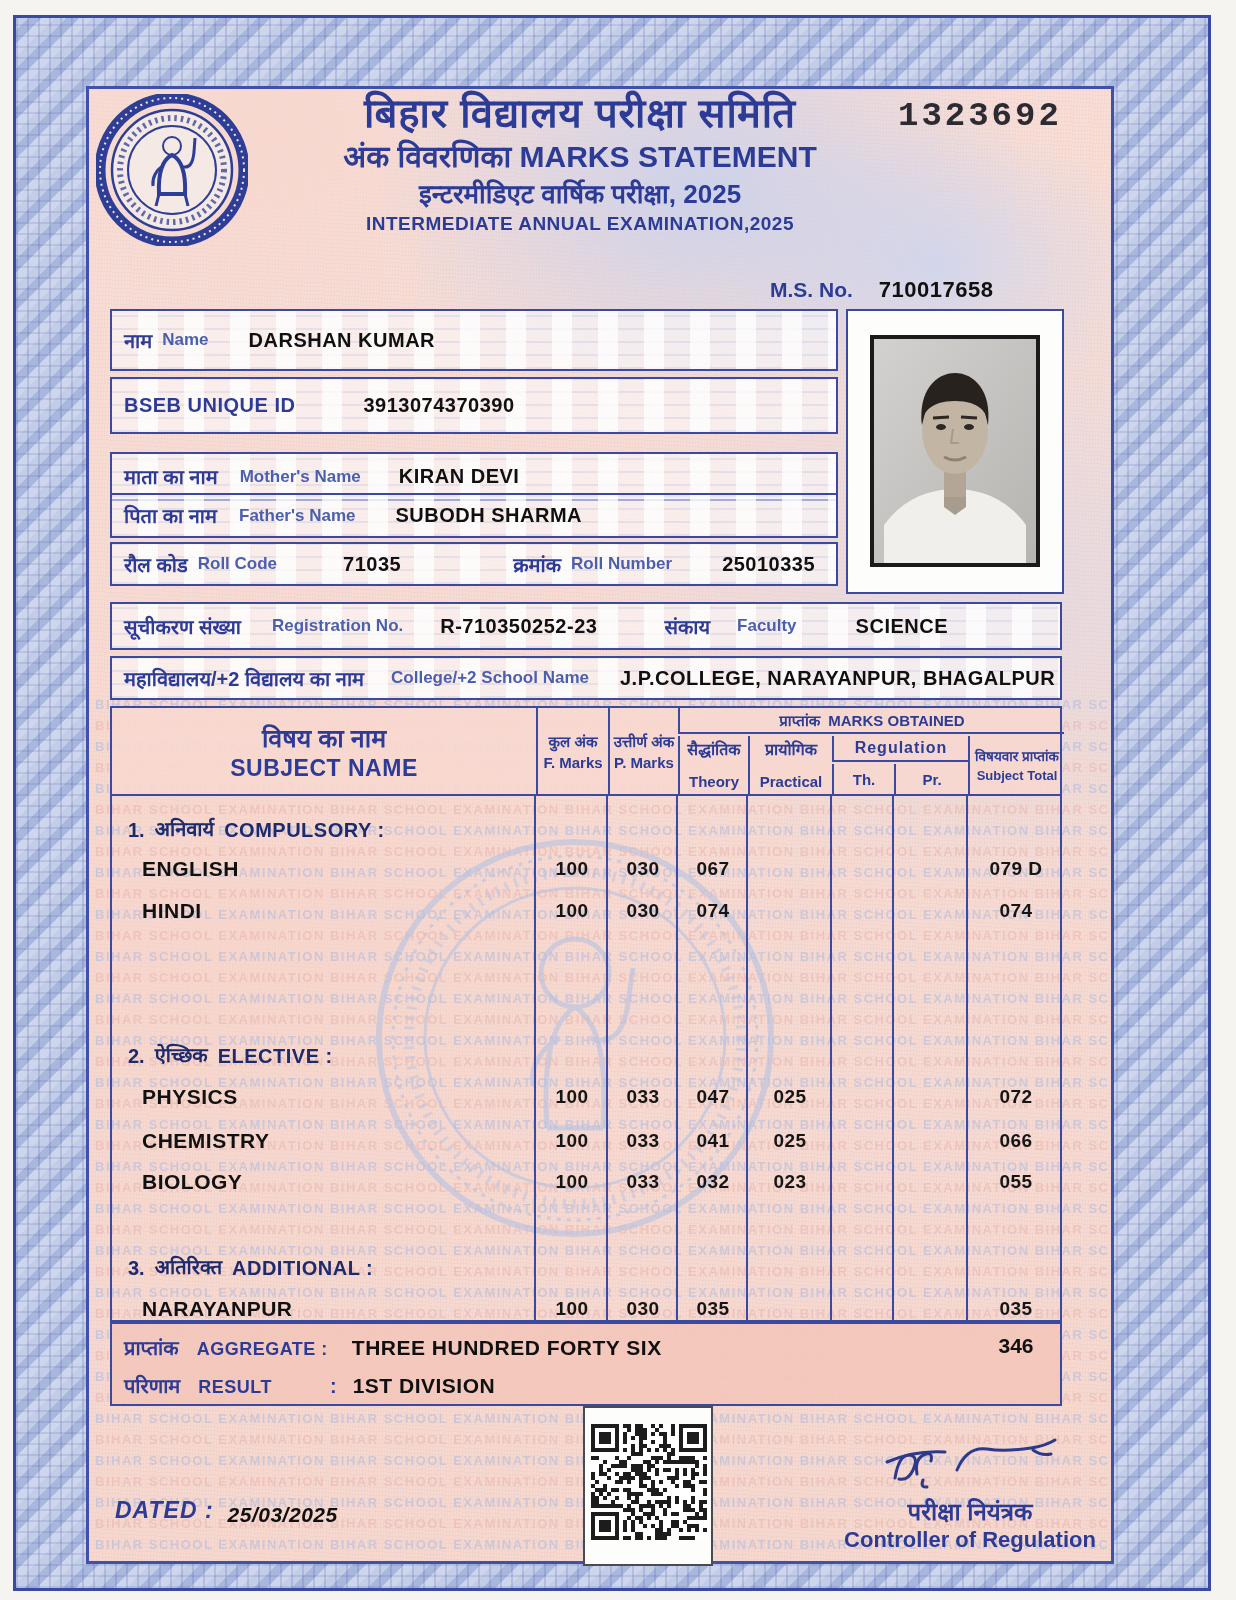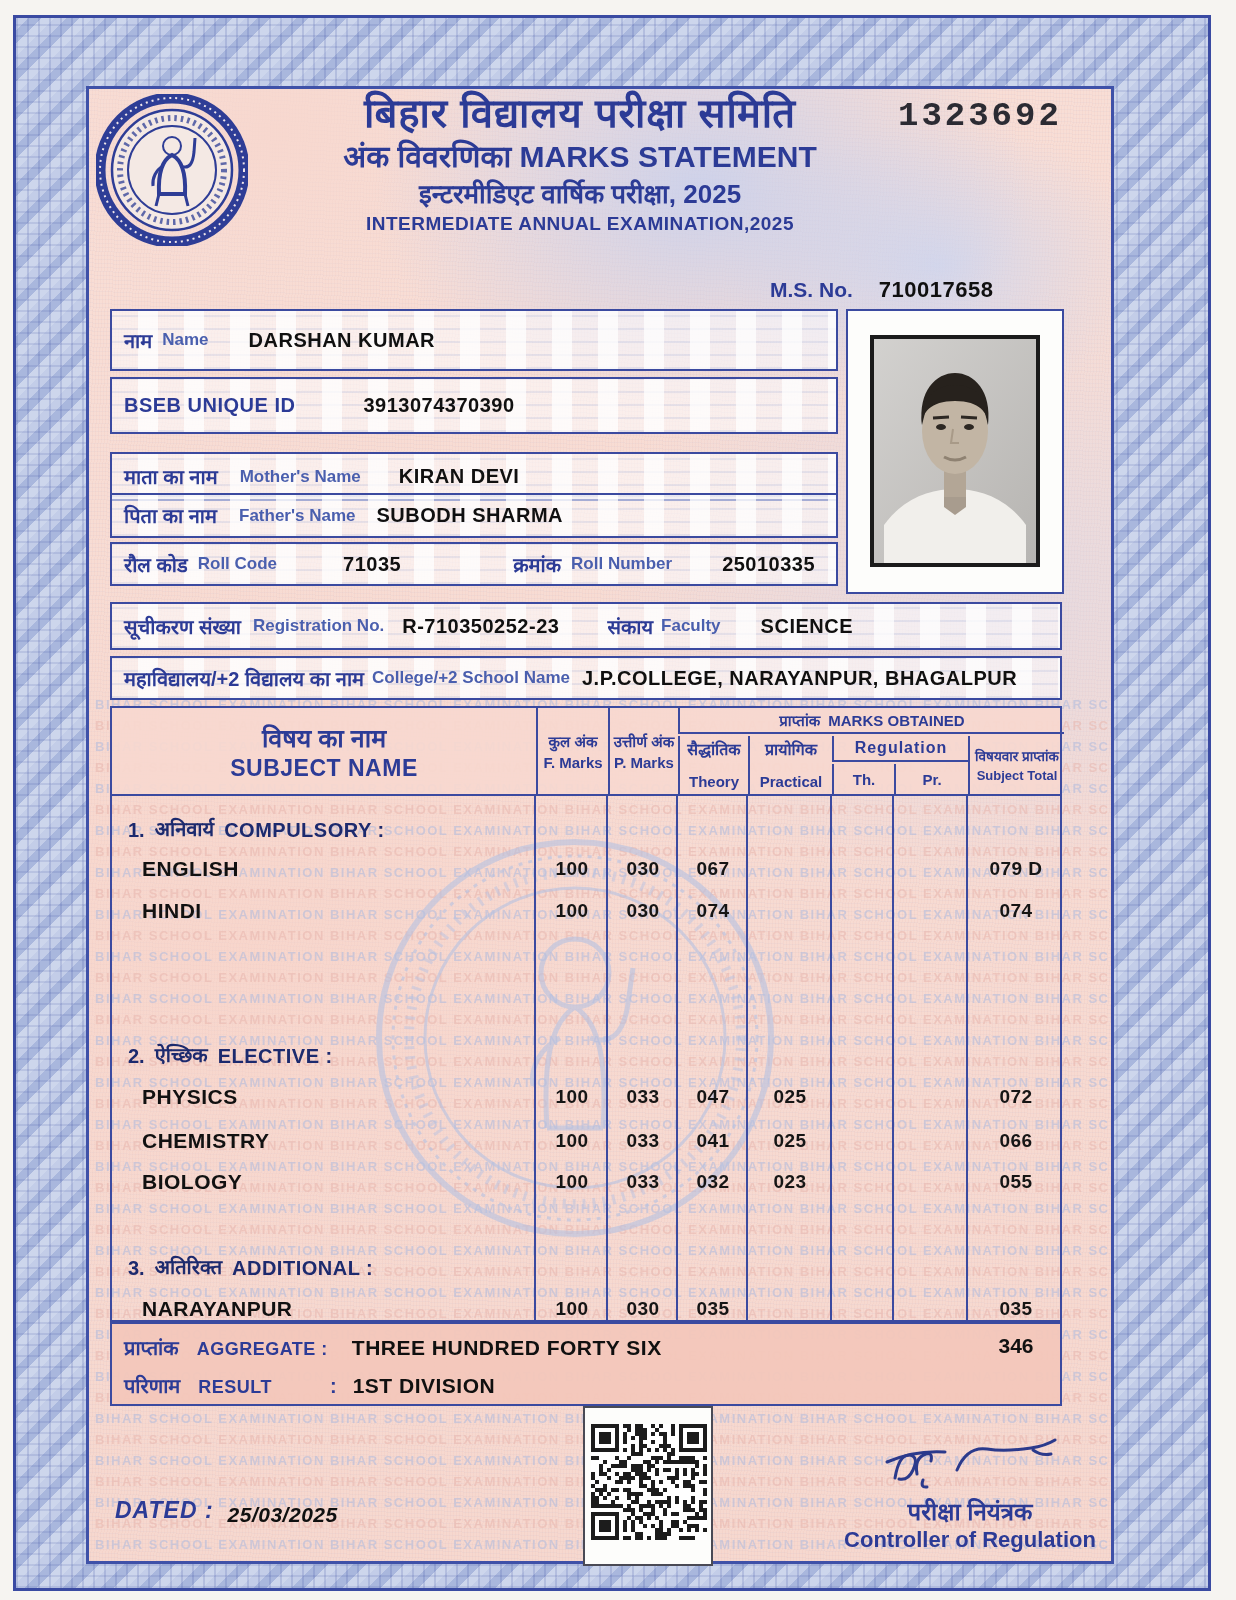--- a/index.html
+++ b/index.html
@@ -62,21 +62,21 @@
   .msno .val{font-size:22px;font-weight:bold;color:var(--ink,#101010);letter-spacing:.5px;}
 
   
   .info-row{position:absolute;left:110px;width:728px;box-sizing:border-box;z-index:2;
     border:2px solid var(--table-line,#3b4aa0);
     background:
       repeating-linear-gradient(90deg, rgba(255,255,255,0) 0 26px, rgba(255,255,255,.75) 26px 46px),
       repeating-linear-gradient(0deg, rgba(130,150,205,.16) 0 2px, rgba(255,255,255,0) 2px 13px),
       rgba(253,253,255,.55);
     display:flex;align-items:center;}
-  .wide{width:952px;}
+  .wide{width:952px;gap:19px;}
   .lbl-hi{font-size:20px;font-weight:bold;color:var(--accent-navy,#2c3b96);}
   .lbl-en{font-size:17px;font-weight:600;color:var(--label-blue,#4a5fae);}
   .val{font-size:20px;font-weight:bold;color:var(--ink,#101010);letter-spacing:.5px;}
   .photo-box{position:absolute;left:846px;top:309px;width:218px;height:285px;z-index:2;
     background:#fdfdfb;border:2px solid var(--table-line,#3b4aa0);box-sizing:border-box;}
   .photo{position:absolute;left:22px;top:24px;width:170px;height:232px;border:4px solid #1b1b1b;box-sizing:border-box;}
 
   
   .marks-table{position:absolute;left:110px;top:706px;width:952px;height:616px;z-index:2;
     border:2px solid var(--table-line,#3b4aa0);box-sizing:border-box;}
@@ -254,21 +254,21 @@
 
   <div class="info-row" style="top:452px;height:49px;">
     <span class="lbl-hi" style="margin-left:12px;">माता का नाम</span>
     <span class="lbl-en" style="margin-left:22px;">Mother's Name</span>
     <span class="val" style="margin-left:38px;">KIRAN DEVI</span>
   </div>
 
   <div class="info-row" style="top:493px;height:45px;">
     <span class="lbl-hi" style="margin-left:12px;">पिता का नाम</span>
     <span class="lbl-en" style="margin-left:22px;">Father's Name</span>
-    <span class="val" style="margin-left:21px;">SUBODH SHARMA</span>
+    <span class="val" style="margin-left:40px;">SUBODH SHARMA</span>
   </div>
 
   <div class="info-row" style="top:542px;height:44px;">
     <span class="lbl-hi" style="margin-left:12px;">रौल कोड</span>
     <span class="lbl-en" style="margin-left:10px;">Roll Code</span>
     <span class="val" style="margin-left:66px;">71035</span>
     <span class="lbl-hi" style="margin-left:112px;">क्रमांक</span>
     <span class="lbl-en" style="margin-left:10px;">Roll Number</span>
     <span class="val" style="margin-left:50px;">25010335</span>
   </div>

